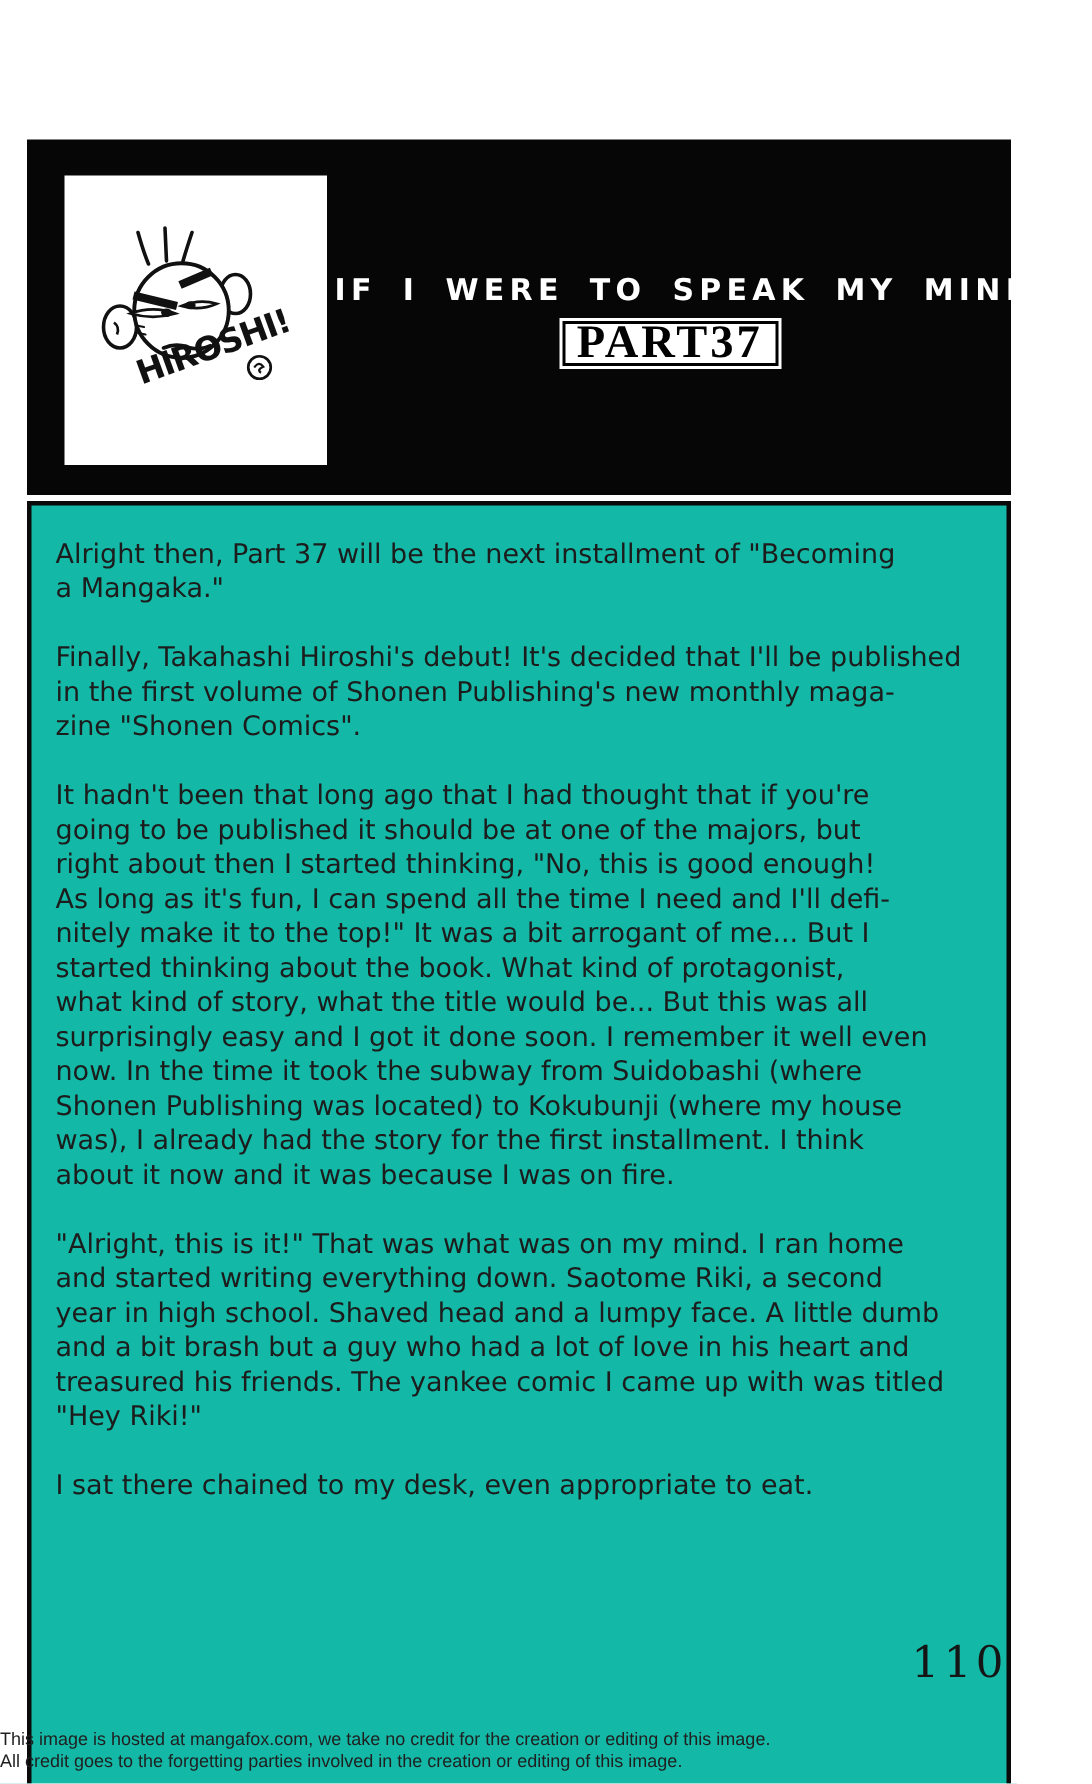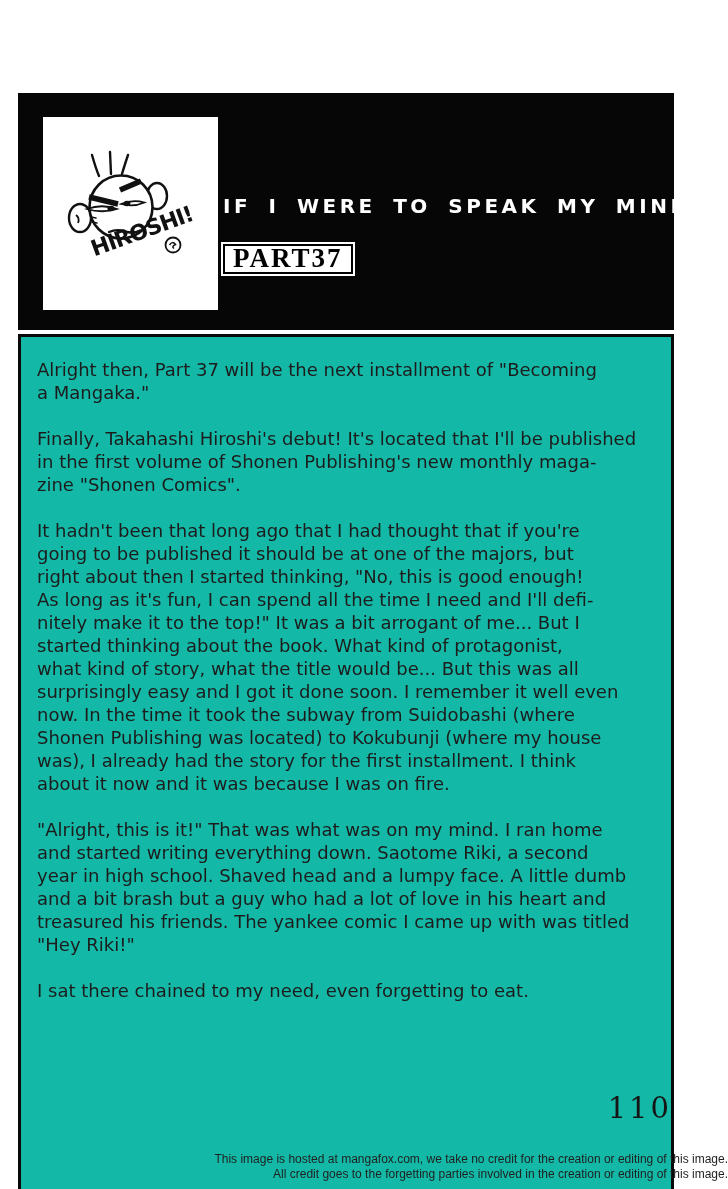--- a/index.html
+++ b/index.html
@@ -22,43 +22,43 @@
   .portrait-box {
     position: absolute;
     left: 25px; top: 24px;
     width: 175px; height: 193px;
     background: #ffffff;
   }
   .portrait-box svg { display: block; width: 175px; height: 193px; }
 
   .title-area {
     position: absolute;
-    left: 205px; right: 4px; top: 101px;
-    text-align: left;
+    left: 205px; right: 4px; top: 88px;
+    text-align: center;
   }
   .chapter-title {
     color: #ffffff;
     font-family: "DejaVu Sans", sans-serif;
     font-weight: bold;
     font-size: 20px;
     line-height: 24px;
     letter-spacing: 3.5px;
     word-spacing: 7px;
     white-space: nowrap;
   }
   .part-badge {
     display: inline-block;
-    margin-top: 26px;
+    margin-top: 9px;
     background: #ffffff;
     color: #000000;
     border: 2px solid #000000;
     box-shadow: 0 0 0 2px #ffffff;
     font-family: "Liberation Serif", "DejaVu Serif", serif;
     font-weight: bold;
-    font-size: 27px;
+    font-size: 31px;
     line-height: 24px;
     letter-spacing: 2px;
     padding: 0 8px 2px 8px;
   }
 
   
   .text-panel {
     position: absolute;
     left: 18px; top: 334px;
     width: 656px; height: 928px;
@@ -88,21 +88,21 @@
     letter-spacing: 3px;
     color: #151515;
     margin-top: 40px;
   }
 
   
   .footer-credit {
     position: absolute;
     left: 0; top: 1152px;
     width: 728px;
-    text-align: right;
+    text-align: left;
     font-family: "Liberation Sans", sans-serif;
     font-size: 12px;
     line-height: 15px;
     color: #1f1f1f;
   }
 </style>
 </head>
 <body>
 
 <div id="page">
@@ -158,42 +158,42 @@
       <div class="chapter-title">IF I WERE TO SPEAK MY MIND...</div>
       <div>
         <span class="part-badge">PART37</span>
       </div>
     </div>
   </div>
 
   <div class="text-panel">
     <p>Alright then, Part 37 will be the next installment of "Becoming
 a Mangaka."</p>
-    <p>Finally, Takahashi Hiroshi's debut! It's located that I'll be published
+    <p>Finally, Takahashi Hiroshi's debut! It's decided that I'll be published
 in the first volume of Shonen Publishing's new monthly maga-
 zine "Shonen Comics".</p>
     <p>It hadn't been that long ago that I had thought that if you're
 going to be published it should be at one of the majors, but
 right about then I started thinking, "No, this is good enough!
 As long as it's fun, I can spend all the time I need and I'll defi-
 nitely make it to the top!" It was a bit arrogant of me... But I
 started thinking about the book. What kind of protagonist,
 what kind of story, what the title would be... But this was all
 surprisingly easy and I got it done soon. I remember it well even
 now. In the time it took the subway from Suidobashi (where
 Shonen Publishing was located) to Kokubunji (where my house
 was), I already had the story for the first installment. I think
 about it now and it was because I was on fire.</p>
     <p>"Alright, this is it!" That was what was on my mind. I ran home
 and started writing everything down. Saotome Riki, a second
 year in high school. Shaved head and a lumpy face. A little dumb
 and a bit brash but a guy who had a lot of love in his heart and
 treasured his friends. The yankee comic I came up with was titled
 "Hey Riki!"</p>
-    <p>I sat there chained to my need, even forgetting to eat.</p>
+    <p>I sat there chained to my desk, even appropriate to eat.</p>
   </div>
 
   <div class="page-number">110</div>
 
   <div class="footer-credit">
     <div>This image is hosted at mangafox.com, we take no credit for the creation or editing of this image.</div>
     <div>All credit goes to the forgetting parties involved in the creation or editing of this image.</div>
   </div>
 
 </div>

